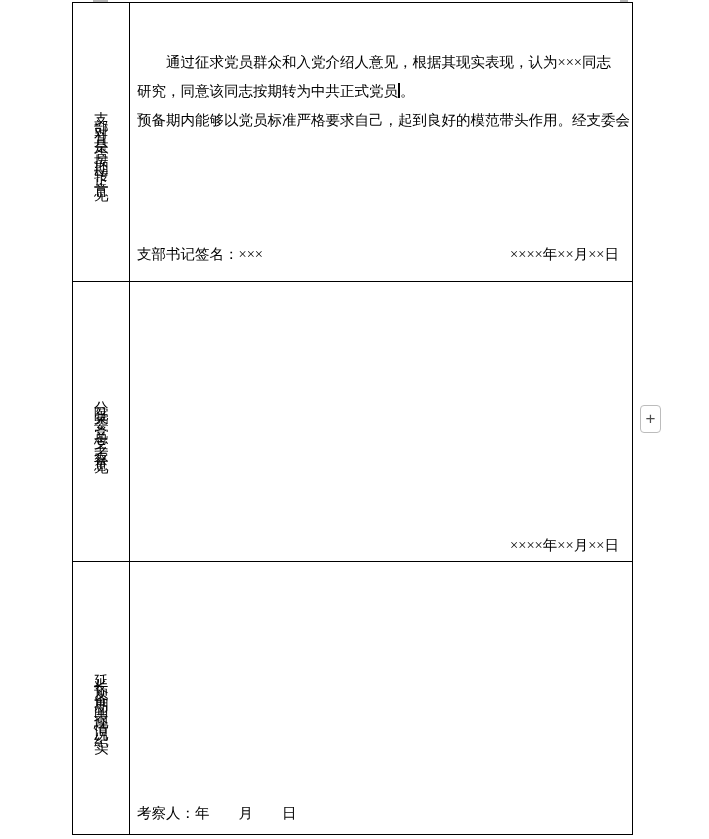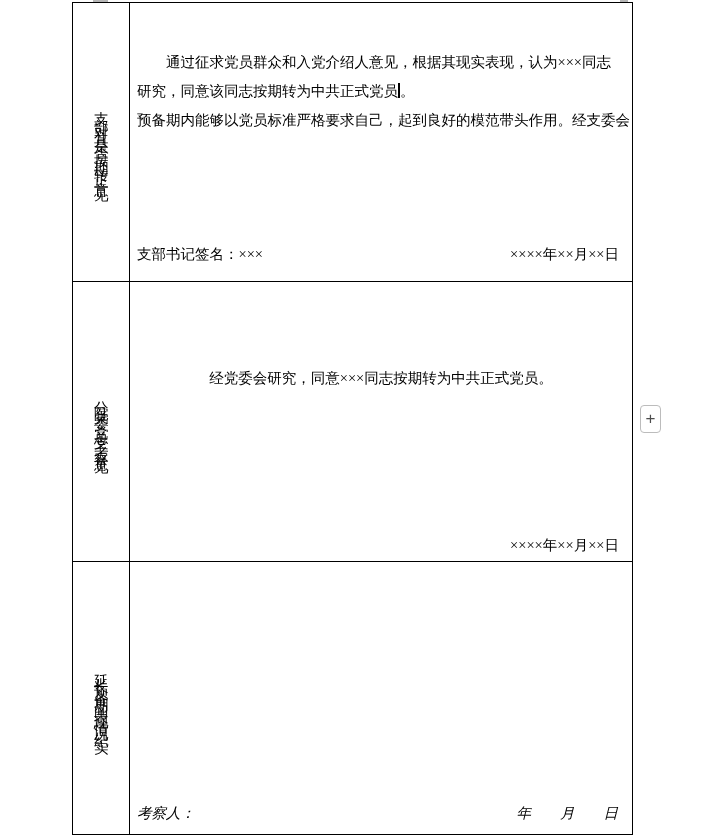--- a/index.html
+++ b/index.html
@@ -88,25 +88,23 @@
     text-align: right;
     line-height: 20px;
     white-space: nowrap;
   }
 
   
   .examiner-row {
     margin-top: auto;
     padding: 0 14px 12px 7px;
     display: flex;
-    justify-content: space-between;
     align-items: baseline;
     line-height: 18px;
     white-space: nowrap;
-    font-style: italic;
   }
 
   
   .plus-btn {
     position: absolute;
     left: 640px; top: 405px;
     width: 21px; height: 28px;
     background: #ffffff;
     border: 1px solid #bcbcbc;
     border-radius: 4px;
@@ -154,21 +152,20 @@
         <span>支部书记签名：×××</span>
         <span>××××年××月××日</span>
       </div>
     </div>
 
     <div class="hcell bb">
       <div class="vtext vs5">分院党委（党总支）考察意见</div>
     </div>
 
     <div class="ccell bb">
-      <div class="centered-line">经党委会研究，同意×××同志按期转为中共正式党员。</div>
       <div class="date-row">××××年××月××日</div>
     </div>
 
     <div class="hcell">
       <div class="vtext vs6">延长预备期间表现情况纪实</div>
     </div>
 
     <div class="ccell">
       <div class="examiner-row">
         <span>考察人：</span>

